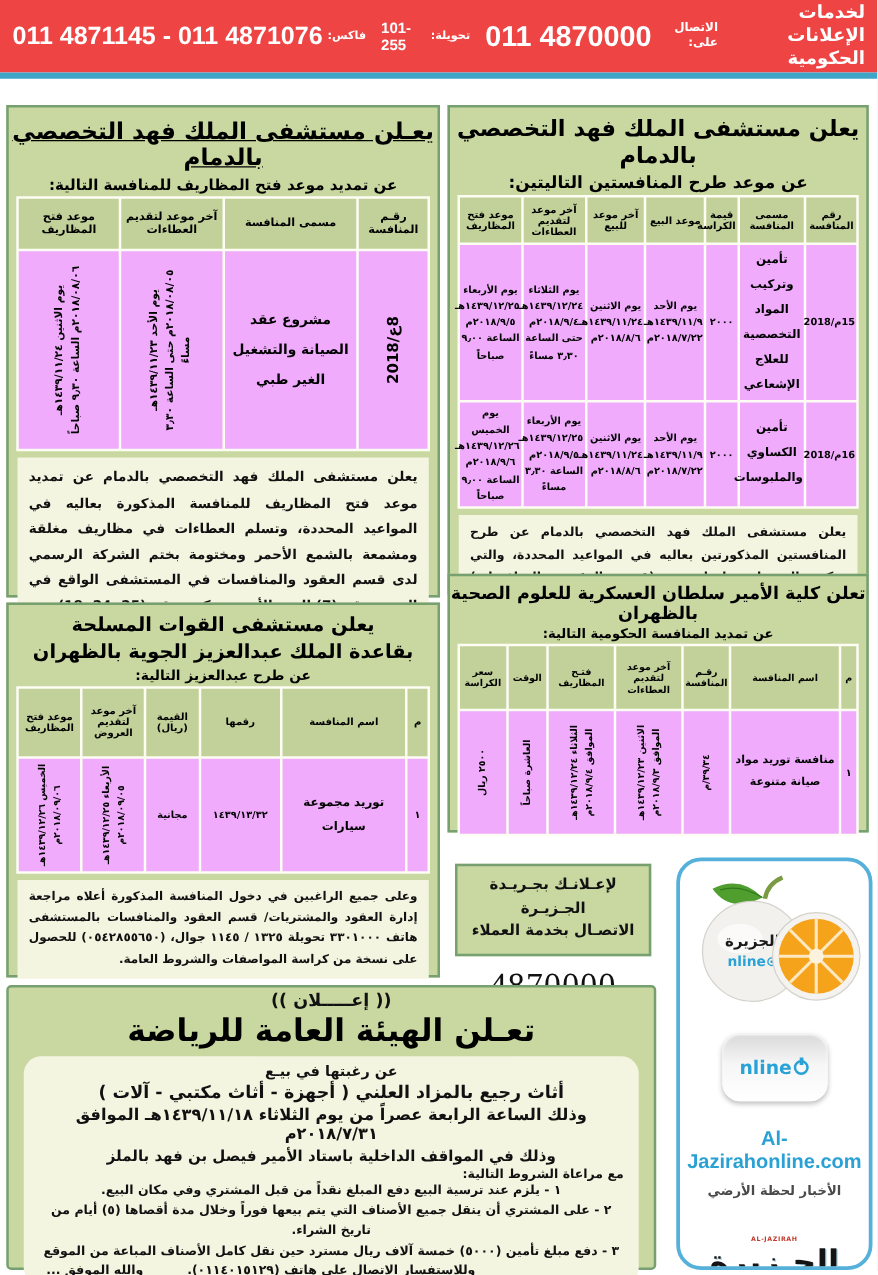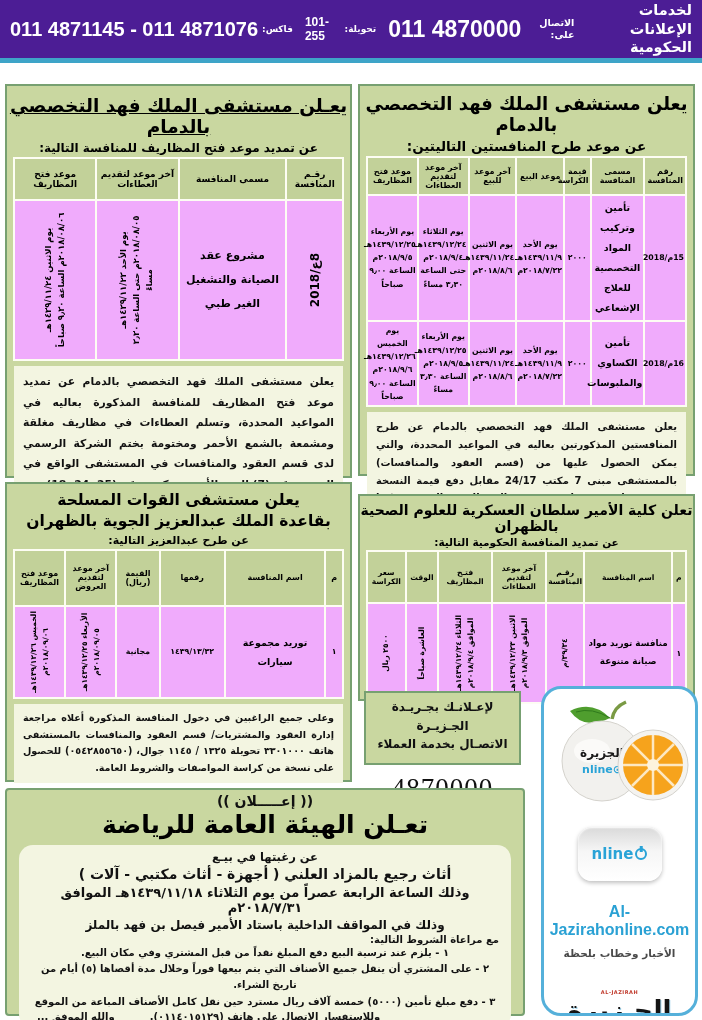--- a/index.html
+++ b/index.html
@@ -1,20 +1,20 @@
 <!DOCTYPE html>
 <html lang="ar" dir="rtl"><head>
 <meta charset="utf-8">
 <style>
   * { margin:0; padding:0; box-sizing:border-box; }
   body { font-family:"DejaVu Sans", sans-serif; background:#e8e8e8; }
   #page { position:relative; width:702px; height:1020px; background:#ffffff; overflow:hidden; margin:0 auto; color:#111; }
 
   
-  .hdr { height:58px; background:#4c1d95; display:flex; align-items:center; direction:rtl; color:#fff; padding:0 10px; gap:12px; }
+  .hdr { height:58px; background:#ef4444; display:flex; align-items:center; direction:rtl; color:#fff; padding:0 10px; gap:12px; }
   .hdr .gov { font-weight:bold; font-size:14.5px; line-height:1.3; text-align:right; white-space:nowrap; }
   .hdr .clabel { font-size:9.5px; line-height:1.3; text-align:right; font-weight:bold; }
   .hdr .bignum { font-weight:bold; font-size:23px; white-space:nowrap; font-family:"Liberation Sans",sans-serif; }
   .hdr .grp { display:flex; align-items:center; gap:4px; }
   .hdr .slabel { font-size:9px; font-weight:bold; }
   .hdr .ext { font-size:12px; font-weight:bold; font-family:"Liberation Sans",sans-serif; }
   .hdr .fax { font-size:20px; font-weight:bold; white-space:nowrap; font-family:"Liberation Sans",sans-serif; }
   .accent { height:5px; background:#3ea4c8; }
 
   
@@ -54,21 +54,21 @@
   #box-armed { left:5px; top:482px; width:347px; height:300px; }
   #box-armed .t1 { font-size:15.5px; margin-top:6px; line-height:1.35; }
   #box-armed .t2 { font-size:11px; margin-top:2px; }
   #t-armed tr.hr th { height:54px; }
   #t-armed tr.r1 td { height:90px; }
   #t-armed td.name { font-size:9.5px; line-height:2; }
   #t-armed .v { width:86px; font-size:7.5px; }
   #box-armed .panel { font-size:9.6px; line-height:1.75; }
 
   
-  #box-psmc { left:358px; top:494px; width:337px; height:207px; }
+  #box-psmc { left:358px; top:459px; width:337px; height:207px; }
   #box-psmc .t1 { font-size:14px; margin-top:6px; }
   #box-psmc .t2 { font-size:10.5px; margin-top:2px; }
   #t-psmc tr.hr th { height:50px; font-size:7.6px; }
   #t-psmc tr.r1 td { height:98px; }
   #t-psmc td.name { font-size:8.8px; line-height:2; }
   #t-psmc .v { width:88px; font-size:7.5px; }
 
   
   #box-contact { left:364px; top:691px; width:157px; height:74px; text-align:center; padding-top:5px; }
   #box-contact .l { font-weight:bold; font-size:12px; line-height:1.55; }
@@ -332,20 +332,20 @@
           <line x1="124" y1="45" x2="82" y2="87"></line>
         </g>
         <circle cx="103" cy="66" r="6" fill="#fdf3dd"></circle>
       </svg>
     </div>
     <div class="online-btn">
       <span class="o-ring"></span>
         <span>nline</span>
     </div>
     <div class="site" dir="ltr">Al-Jazirahonline.com</div>
-    <div class="tg">الأخبار وخطاب بلحظة</div>
+    <div class="tg">الأخبار لحظة الأرضي</div>
     <div class="jz">
       <span class="sm">AL-JAZIRAH</span>
       <span class="big">الجـزيرة</span>
     </div>
   </div>
 
 </div>
 
 </body></html>

